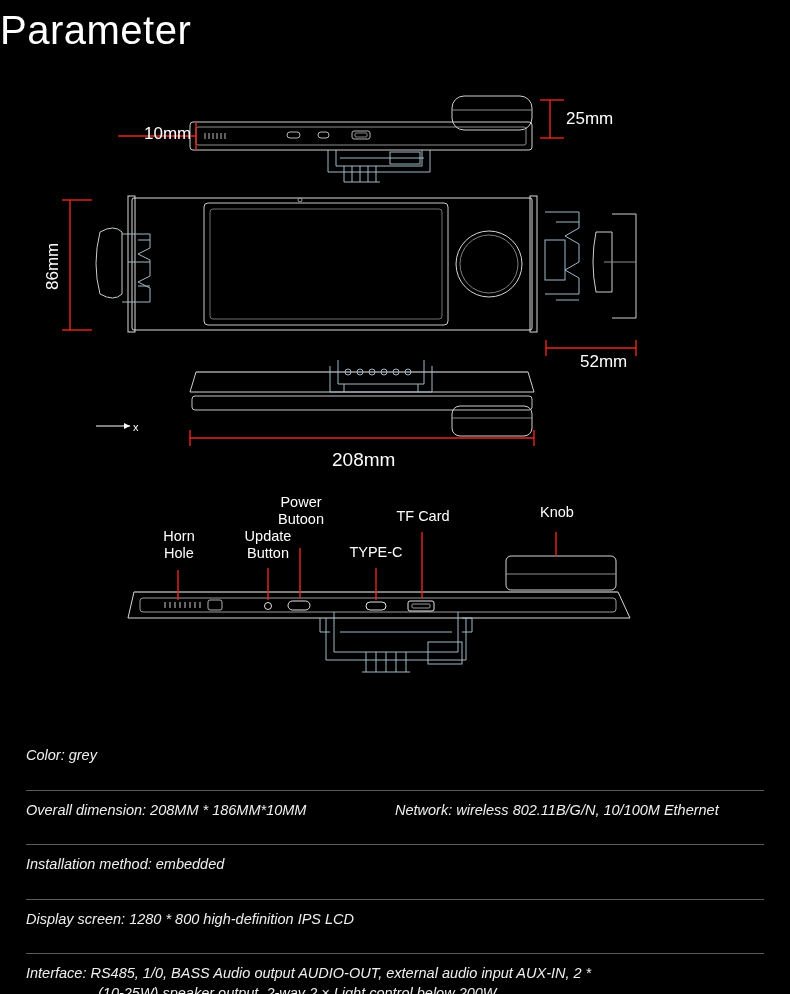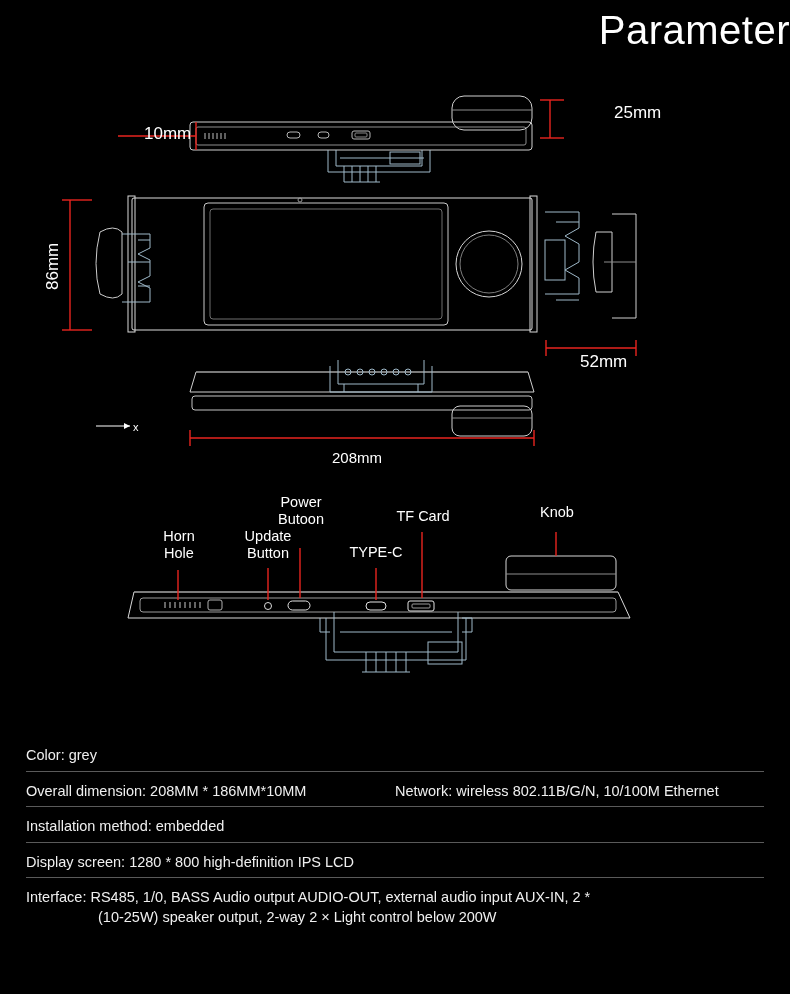--- a/index.html
+++ b/index.html
@@ -17,21 +17,21 @@
   }
   .page {
     position: absolute;
     inset: 0;
   }
   .title {
     position: absolute;
     top: 8px;
     left: 0;
     width: 100%;
-    text-align: right;
+    text-align: left;
     font-size: 40px;
     font-weight: 400;
     letter-spacing: 0.5px;
     color: #ffffff;
   }
   svg.diagram {
     position: absolute;
     top: 0;
     left: 0;
   }
@@ -66,21 +66,22 @@
     position: absolute;
     left: 26px;
     top: 736px;
     width: 738px;
     font-size: 14.5px;
     color: #efefef;
   }
   .spec-row {
     display: flex;
     border-bottom: 1px solid #5a5a5a;
-    padding: 10px 0 5px 0;
+    padding: 10px 0 24px 0;
+    font-style: italic;
   }
   .spec-row:last-child {
     border-bottom: none;
   }
   .spec-cell {
     flex: 0 0 50%;
     box-sizing: border-box;
     padding-right: 8px;
     line-height: 1.35;
   }
@@ -266,24 +267,24 @@
       <line x1="556" y1="532" x2="556" y2="556"></line>
     </g>
 
     <g stroke="#ffffff" stroke-width="1.2" fill="none">
       <line x1="96" y1="426" x2="130" y2="426"></line>
       <path d="M130 426 L124 423 L124 429 Z" fill="#ffffff" stroke="none"></path>
     </g>
   </svg>
 
   <div class="dim-label" style="left:113px; top:124px;margin-left:31px;">10mm</div>
-  <div class="dim-label" style="left:566px; top:103px;margin-left:48px;">25mm</div>
+  <div class="dim-label" style="left:566px; top:109px;">25mm</div>
   <div class="dim-label vertical" style="left:44px; top:226px; height:80px;">86mm</div>
   <div class="dim-label" style="left:560px; top:352px;margin-left:20px;">52mm</div>
-  <div class="dim-label" style="left:332px; top:449px; font-size:15px;">208mm</div>
+  <div class="dim-label" style="left:332px; top:449px; font-size:19px;">208mm</div>
   <div class="axis-label" style="left:133px; top:421px;">x</div>
 
   <div class="callout-label" style="left:148px; top:528px; width:62px;">Horn
 Hole</div>
   <div class="callout-label" style="left:232px; top:528px; width:72px;">Update
 Button</div>
   <div class="callout-label" style="left:268px; top:494px; width:66px;text-align:center;">Power
 Butoon</div>
   <div class="callout-label" style="left:341px; top:544px; width:70px;">TYPE-C</div>
   <div class="callout-label" style="left:390px; top:508px; width:66px;">TF Card</div>

